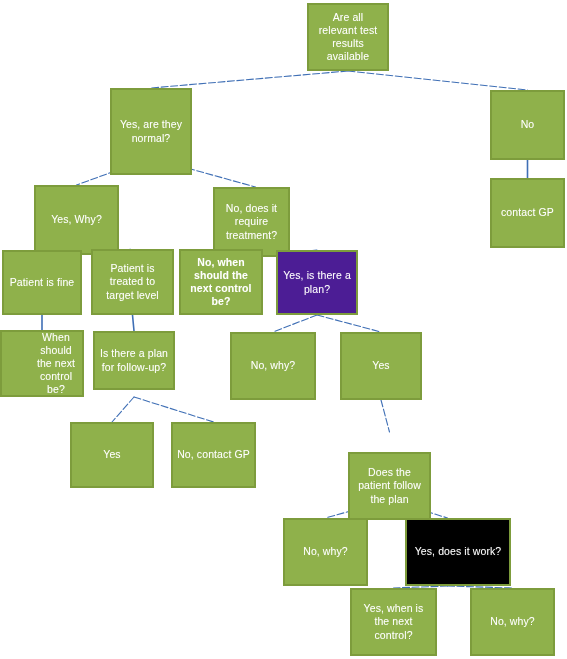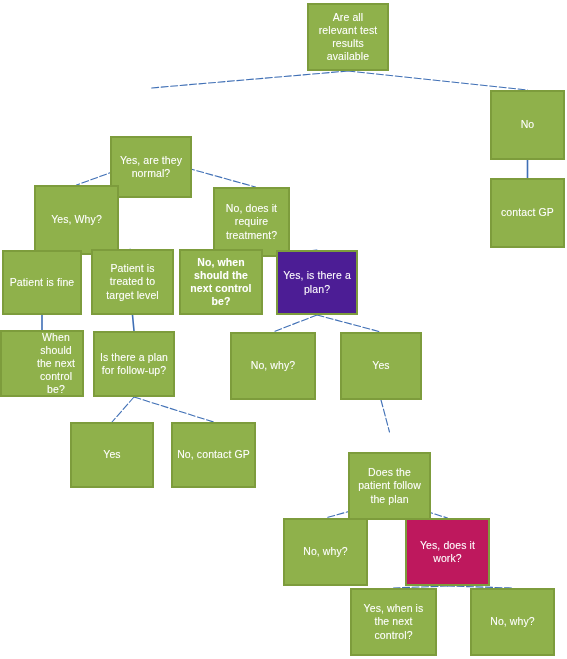--- a/index.html
+++ b/index.html
@@ -71,21 +71,21 @@
       <line x1="381" y1="400" x2="389.5" y2="432" stroke="#3f6fb5" stroke-width="1.1" stroke-linecap="round" stroke-dasharray="7 2.5"></line>
       <line x1="389.5" y1="500" x2="325.5" y2="518" stroke="#3f6fb5" stroke-width="1.1" stroke-linecap="round" stroke-dasharray="7 2.5"></line>
       <line x1="389.5" y1="500" x2="447.5" y2="518" stroke="#3f6fb5" stroke-width="1.1" stroke-linecap="round" stroke-dasharray="7 2.5"></line>
       <line x1="447.5" y1="586" x2="393.5" y2="588" stroke="#3f6fb5" stroke-width="1.1" stroke-linecap="round" stroke-dasharray="7 2.5"></line>
       <line x1="447.5" y1="586" x2="512.5" y2="588" stroke="#3f6fb5" stroke-width="1.1" stroke-linecap="round" stroke-dasharray="7 2.5"></line>
     </svg>
   <div id="node-layer">
       <div class="node" id="node-n1" style="left: 307px; top: 3px; width: 82px; height: 68px; background: rgb(143, 177, 75); border-color: rgb(125, 156, 60); color: rgb(255, 255, 255);">
         <span class="node-label">Are all relevant test results available</span>
       </div>
-      <div class="node" id="node-n2" style="left: 110px; top: 88px; width: 82px; height: 62px; background: rgb(143, 177, 75); border-color: rgb(125, 156, 60); color: rgb(255, 255, 255); margin-top: 48px;">
+      <div class="node" id="node-n2" style="left: 110px; top: 88px; width: 82px; height: 87px; background: rgb(143, 177, 75); border-color: rgb(125, 156, 60); color: rgb(255, 255, 255);">
         <span class="node-label">Yes, are they normal?</span>
       </div>
       <div class="node" id="node-n3" style="left: 490px; top: 90px; width: 75px; height: 70px; background: rgb(143, 177, 75); border-color: rgb(125, 156, 60); color: rgb(255, 255, 255);">
         <span class="node-label">No</span>
       </div>
       <div class="node" id="node-n4" style="left: 490px; top: 178px; width: 75px; height: 70px; background: rgb(143, 177, 75); border-color: rgb(125, 156, 60); color: rgb(255, 255, 255);">
         <span class="node-label">contact GP</span>
       </div>
       <div class="node" id="node-n5" style="left: 34px; top: 185px; width: 85px; height: 70px; background: rgb(143, 177, 75); border-color: rgb(125, 156, 60); color: rgb(255, 255, 255);">
         <span class="node-label">Yes, Why?</span>
@@ -101,42 +101,42 @@
       </div>
       <div class="node" id="node-n9" style="left: 179px; top: 249px; width: 84px; height: 66px; background: rgb(143, 177, 75); border-color: rgb(125, 156, 60); color: rgb(255, 255, 255); font-weight: bold;">
         <span class="node-label">No, when should the next control be?</span>
       </div>
       <div class="node" id="node-n10" style="left: 276px; top: 250px; width: 82px; height: 65px; background: #4c1d95; border-color: rgb(125, 156, 60); color: rgb(255, 255, 255);">
         <span class="node-label">Yes, is there a plan?</span>
       </div>
       <div class="node" id="node-n11" style="left: 0px; top: 330px; width: 84px; height: 67px; background: rgb(143, 177, 75); border-color: rgb(125, 156, 60); color: rgb(255, 255, 255); padding-left: 32px;">
         <span class="node-label">When should the next control be?</span>
       </div>
-      <div class="node" id="node-n12" style="left: 93px; top: 331px; width: 82px; height: 66px; background: rgb(143, 177, 75); border-color: rgb(125, 156, 60); color: rgb(255, 255, 255);">
+      <div class="node" id="node-n12" style="left: 93px; top: 331px; width: 82px; height: 59px; background: rgb(143, 177, 75); border-color: rgb(125, 156, 60); color: rgb(255, 255, 255);">
         <span class="node-label">Is there a plan for follow-up?</span>
       </div>
       <div class="node" id="node-n13" style="left: 230px; top: 332px; width: 86px; height: 68px; background: rgb(143, 177, 75); border-color: rgb(125, 156, 60); color: rgb(255, 255, 255);">
         <span class="node-label">No, why?</span>
       </div>
       <div class="node" id="node-n14" style="left: 340px; top: 332px; width: 82px; height: 68px; background: rgb(143, 177, 75); border-color: rgb(125, 156, 60); color: rgb(255, 255, 255);">
         <span class="node-label">Yes</span>
       </div>
       <div class="node" id="node-n15" style="left: 70px; top: 422px; width: 84px; height: 66px; background: rgb(143, 177, 75); border-color: rgb(125, 156, 60); color: rgb(255, 255, 255);">
         <span class="node-label">Yes</span>
       </div>
       <div class="node" id="node-n16" style="left: 171px; top: 422px; width: 85px; height: 66px; background: rgb(143, 177, 75); border-color: rgb(125, 156, 60); color: rgb(255, 255, 255);">
         <span class="node-label">No, contact GP</span>
       </div>
       <div class="node" id="node-n17" style="left: 348px; top: 452px; width: 83px; height: 68px; background: rgb(143, 177, 75); border-color: rgb(125, 156, 60); color: rgb(255, 255, 255);">
         <span class="node-label">Does the patient follow the plan</span>
       </div>
       <div class="node" id="node-n18" style="left: 283px; top: 518px; width: 85px; height: 68px; background: rgb(143, 177, 75); border-color: rgb(125, 156, 60); color: rgb(255, 255, 255);">
         <span class="node-label">No, why?</span>
       </div>
-      <div class="node" id="node-n19" style="left: 405px; top: 518px; width: 85px; height: 68px; background: #be185d; border-color: rgb(125, 156, 60); color: rgb(255, 255, 255);">
+      <div class="node" id="node-n19" style="left: 405px; top: 518px; width: 106px; height: 68px; background: #000000; border-color: rgb(125, 156, 60); color: rgb(255, 255, 255);">
         <span class="node-label">Yes, does it work?</span>
       </div>
       <div class="node" id="node-n20" style="left: 350px; top: 588px; width: 87px; height: 68px; background: rgb(143, 177, 75); border-color: rgb(125, 156, 60); color: rgb(255, 255, 255);">
         <span class="node-label">Yes, when is the next control?</span>
       </div>
       <div class="node" id="node-n21" style="left: 470px; top: 588px; width: 85px; height: 68px; background: rgb(143, 177, 75); border-color: rgb(125, 156, 60); color: rgb(255, 255, 255);">
         <span class="node-label">No, why?</span>
       </div>
     </div>
 </div>

